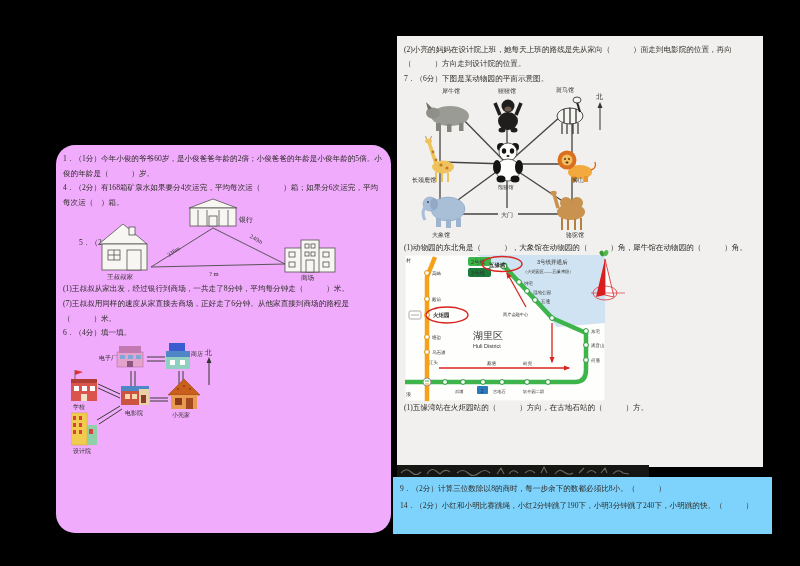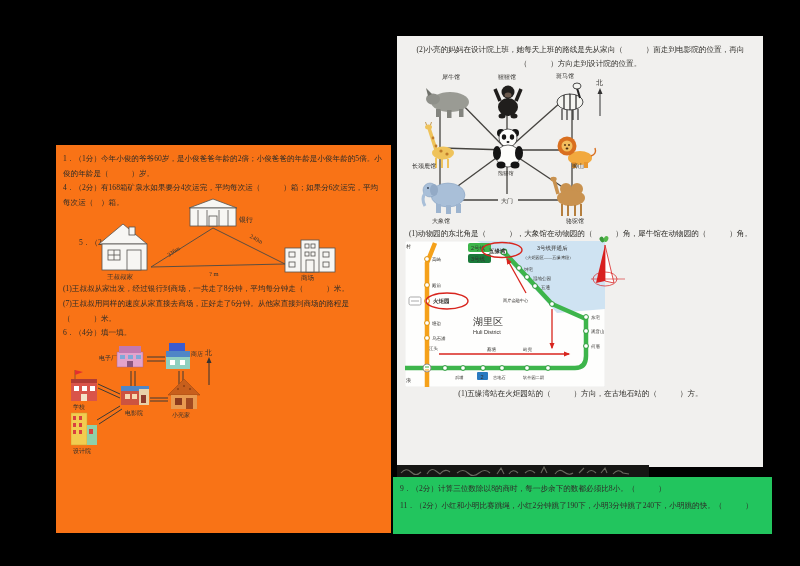--- a/index.html
+++ b/index.html
@@ -1,24 +1,24 @@
 <!DOCTYPE html>
 <html><head>
 <meta charset="utf-8">
 <style>
   html,body{margin:0;padding:0;}
   body{width:800px;height:566px;background:#000;position:relative;overflow:hidden;
        font-family:"Liberation Serif","DejaVu Serif",serif;}
   .page{position:absolute;color:#2e2c28;overflow:hidden;}
-  #left-page{left:56px;top:145px;width:335px;height:388px;background:#f97316;}
+  #left-page{left:56px;top:145px;width:335px;height:388px;background:#f0abfc;border-radius:19px;}
   #right-page{left:397px;top:36px;width:366px;height:431px;background:#f1f0ee;}
-  #judge-block{left:393px;top:477px;width:379px;height:57px;background:#22c55e;}
+  #judge-block{left:393px;top:477px;width:379px;height:57px;background:#7dd3fc;}
   .pad{padding:7px 6px 0 7px;}
   .q{font-size:7.6px;line-height:14.6px;margin:0;text-align:left;}
-  #right-page .q{line-height:14.3px;text-align:center;}
+  #right-page .q{line-height:14.3px;}
   .judge-q{font-size:7.6px;line-height:17px;margin:0;}
   #judge-block .pad{padding-top:3px;}
   .figure{position:relative;}
   #fig-triangle{height:72px;}
   #fig-map6{height:136px;}
   #fig-zoo{height:155px;}
   #fig-metro{height:146px;}
   .fig-svg{position:absolute;}
   .qnum-float{position:absolute;font-size:7.6px;}
   svg text{font-family:"Liberation Serif","DejaVu Serif",serif;fill:#33312e;}
@@ -180,20 +180,21 @@
         <text class="sans" x="2" y="110" font-size="6">设计院</text>
       </svg>
     </div>
 
   </div>
 </div>
 
 <div class="page" id="right-page">
   <div class="pad">
     <p class="q">(2)小亮的妈妈在设计院上班，她每天上班的路线是先从家向（　　　）面走到电影院的位置，再向（　　　）方向走到设计院的位置。</p>
+    <p class="q">7．（6分）下图是某动物园的平面示意图。</p>
 
     <div class="figure" id="fig-zoo">
       <svg class="fig-svg" style="left:8px;top:0;" width="200" height="155" viewBox="0 0 200 155">
 
         <g stroke="#45433f" stroke-width="1.3">
           <line x1="95" y1="78" x2="40" y2="22"></line>
           <line x1="95" y1="78" x2="95" y2="25"></line>
           <line x1="95" y1="78" x2="158" y2="22"></line>
           <line x1="95" y1="78" x2="30" y2="76"></line>
           <line x1="95" y1="78" x2="160" y2="78"></line>
@@ -455,15 +456,15 @@
     <path d="M128,8 q5,-5 10,0 m6,0 l3,-6 l3,6"></path>
     <path d="M158,9 q4,-6 9,-2 t9,1"></path>
     <path d="M182,8 l5,-5 m3,5 q4,-5 9,0 m5,0 l4,-5 l2,5"></path>
     <path d="M216,9 q5,-6 10,-1 l6,1"></path>
   </g>
 </svg>
 
 <div class="page" id="judge-block">
   <div class="pad">
     <p class="judge-q">9．（2分）计算三位数除以8的商时，每一步余下的数都必须比8小。（　　　）</p>
-    <p class="judge-q">11．（2分）小红和小明比赛跳绳，小红2分钟跳了190下，小明3分钟跳了240下，小明跳的快。（　　　）</p>
+    <p class="judge-q">14．（2分）小红和小明比赛跳绳，小红2分钟跳了190下，小明3分钟跳了240下，小明跳的快。（　　　）</p>
   </div>
 </div>
 
 </body></html>

